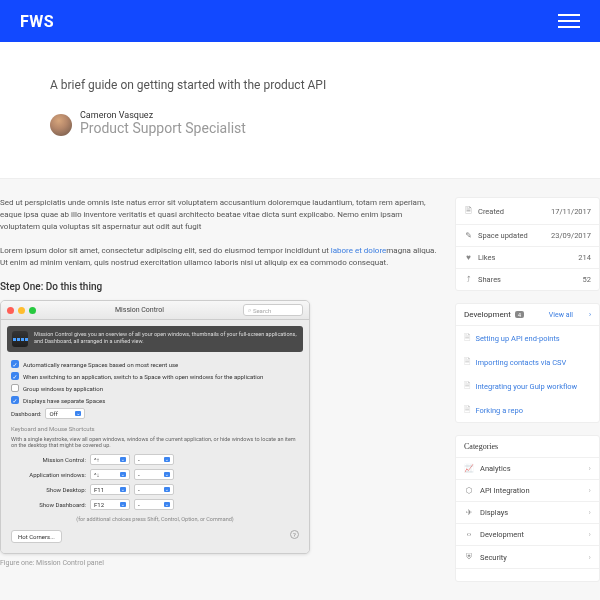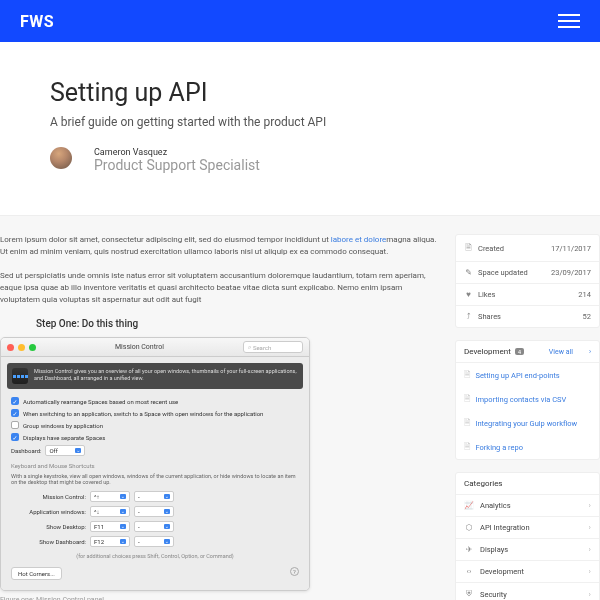--- a/index.html
+++ b/index.html
@@ -4,30 +4,30 @@
 <style>
 * { margin: 0; padding: 0; box-sizing: border-box; }
 body { font-family: -apple-system, BlinkMacSystemFont, "Segoe UI", Roboto, sans-serif; width: 600px; background: #fff; font-size: 10px; }
 .header { background: #1249ff; height: 42px; display: flex; align-items: center; justify-content: space-between; padding: 0 20px; }
 .logo { color: #fff; font-weight: 700; font-size: 16px; letter-spacing: 0.5px; }
 .hamburger { display: flex; flex-direction: column; gap: 4px; cursor: pointer; }
 .hamburger span { display: block; width: 22px; height: 2px; background: #fff; }
 .wrap { padding: 36px 50px 20px 50px; }
 .title { font-size: 25px; font-weight: 400; color: #2a2a2a; margin-bottom: 8px; }
 .subtitle { font-size: 12px; color: #555; margin-bottom: 18px; }
-.author { display: flex; align-items: flex-start; gap: 22px; }
+.author { display: flex; align-items: flex-end; gap: 8px; }
 .avatar { width: 22px; height: 22px; border-radius: 50%; background: radial-gradient(circle at 40% 30%, #d7a67c 0%, #b5876a 40%, #6a5446 100%); }
 .author-name { font-size: 9px; color: #333; }
 .author-role { font-size: 14px; color: #999; }
 .divider { height: 1px; background: #eee; margin: 22px -50px 0 -50px; }
 .content { background: #f7f7f7; margin: 0 -50px; padding: 18px 50px; display: flex; gap: 18px; }
 .main { flex: 1; min-width: 0; }
 .para { font-size: 8px; color: #555; line-height: 1.5; margin-bottom: 12px; }
 .para a { color: #3b7de0; text-decoration: none; }
-.step-heading { font-size: 10px; color: #333; margin: 8px 0 8px 0; font-weight: 500; padding-left: 36px; }
+.step-heading { font-size: 10px; color: #333; margin: 8px 0 8px 0; font-weight: 500; }
 .mac-window { background: #ececec; border: 1px solid #ccc; border-radius: 5px; overflow: hidden; width: 310px; box-shadow: 0 1px 3px rgba(0,0,0,0.1); }
 .mac-titlebar { background: linear-gradient(#f7f7f7,#e8e8e8); display: flex; align-items: center; padding: 3px 6px; border-bottom: 1px solid #ccc; gap: 4px; }
 .dots { display: flex; gap: 4px; }
 .dot { width: 7px; height: 7px; border-radius: 50%; }
 .dot.r { background: #ff5f56; } .dot.y { background: #ffbd2e; } .dot.g { background: #27c93f; }
 .mac-title { flex: 1; text-align: center; font-size: 7px; color: #444; }
 .mac-search { display: flex; align-items: center; background: #fff; border: 1px solid #ccc; border-radius: 3px; padding: 1px 4px; font-size: 6px; color: #aaa; width: 60px; }
 .mac-body { padding: 6px; font-size: 6px; color: #333; background: #ececec; }
 .desc-row { display: flex; gap: 6px; background: #4a4a4a; color: #ddd; padding: 5px; border-radius: 3px; margin-bottom: 6px; }
 .mc-icon { width: 16px; height: 16px; background: linear-gradient(#353535,#1f1f1f); border-radius: 3px; display: flex; align-items: center; justify-content: center; }
@@ -52,56 +52,55 @@
 .meta-left { display: flex; align-items: center; gap: 5px; color: #555; }
 .meta-right { color: #666; }
 .icon-sm { color: #888; font-size: 8px; width: 9px; text-align: center; }
 .card-header { display: flex; align-items: center; justify-content: space-between; padding: 6px 8px; border-bottom: 1px solid #f0f0f0; }
 .card-header-left { display: flex; align-items: center; gap: 4px; font-size: 8px; color: #333; }
 .badge { background: #888; color: #fff; font-size: 6px; padding: 0 3px; border-radius: 2px; }
 .view-all { color: #3b7de0; font-size: 7px; cursor: pointer; display: flex; align-items: center; gap: 16px; }
 .link-row { display: flex; align-items: center; gap: 5px; padding: 5px 8px; font-size: 7.5px; }
 .link-row a { color: #3b7de0; text-decoration: none; }
 .doc-icon { color: #bbb; font-size: 8px; }
-.cat-header { padding: 6px 8px; font-size: 8px; color: #333; border-bottom: 1px solid #f0f0f0; }
+.cat-header { padding: 6px 8px; font-size: 8px; color: #333; border-bottom: 1px solid #f0f0f0; font-family: Liberation Serif, serif; }
 .cat-row { display: flex; align-items: center; justify-content: space-between; padding: 6px 8px; border-bottom: 1px solid #f0f0f0; cursor: pointer; }
 .cat-row:last-child { border-bottom: none; }
 .cat-left { display: flex; align-items: center; gap: 6px; font-size: 7.5px; color: #444; }
 .cat-icon { color: #888; width: 10px; text-align: center; font-size: 8px; }
 .chev { color: #bbb; font-size: 8px; }
 </style>
 </head>
 <body>
 
 <div class="header">
   <div class="logo">FWS</div>
   <div class="hamburger">
     <span></span>
       <span></span>
       <span></span>
   </div>
 </div>
 
 <div class="wrap">
-  <h1 class="title">Setting up API</h1>
   <div class="subtitle">A brief guide on getting started with the product API</div>
   <div class="author">
     <div class="avatar"></div>
     <div>
       <div class="author-name">Cameron Vasquez</div>
       <div class="author-role">Product Support Specialist</div>
     </div>
   </div>
 </div>
 <div class="divider"></div>
 
 <div class="content">
   <div class="main">
+    <p class="para">Sed ut perspiciatis unde omnis iste natus error sit voluptatem accusantium doloremque laudantium, totam rem aperiam, eaque ipsa quae ab illo inventore veritatis et quasi architecto beatae vitae dicta sunt explicabo. Nemo enim ipsam voluptatem quia voluptas sit aspernatur aut odit aut fugit</p>
     <p class="para"><span>Lorem ipsum dolor sit amet, consectetur adipiscing elit, sed do eiusmod tempor incididunt ut </span><a href="#">labore et dolore</a><span>magna aliqua. Ut enim ad minim veniam, quis nostrud exercitation ullamco laboris nisi ut aliquip ex ea commodo consequat.</span></p>
-    <p class="para">Sed ut perspiciatis unde omnis iste natus error sit voluptatem accusantium doloremque laudantium, totam rem aperiam, eaque ipsa quae ab illo inventore veritatis et quasi architecto beatae vitae dicta sunt explicabo. Nemo enim ipsam voluptatem quia voluptas sit aspernatur aut odit aut fugit</p>
     <div class="step-heading">Step One: Do this thing</div>
 
     <div class="mac-window">
       <div class="mac-titlebar">
         <div class="dots">
             <div class="dot r"></div>
             <div class="dot y"></div>
             <div class="dot g"></div>
           </div>
         <div class="mac-title">Mission Control</div>

